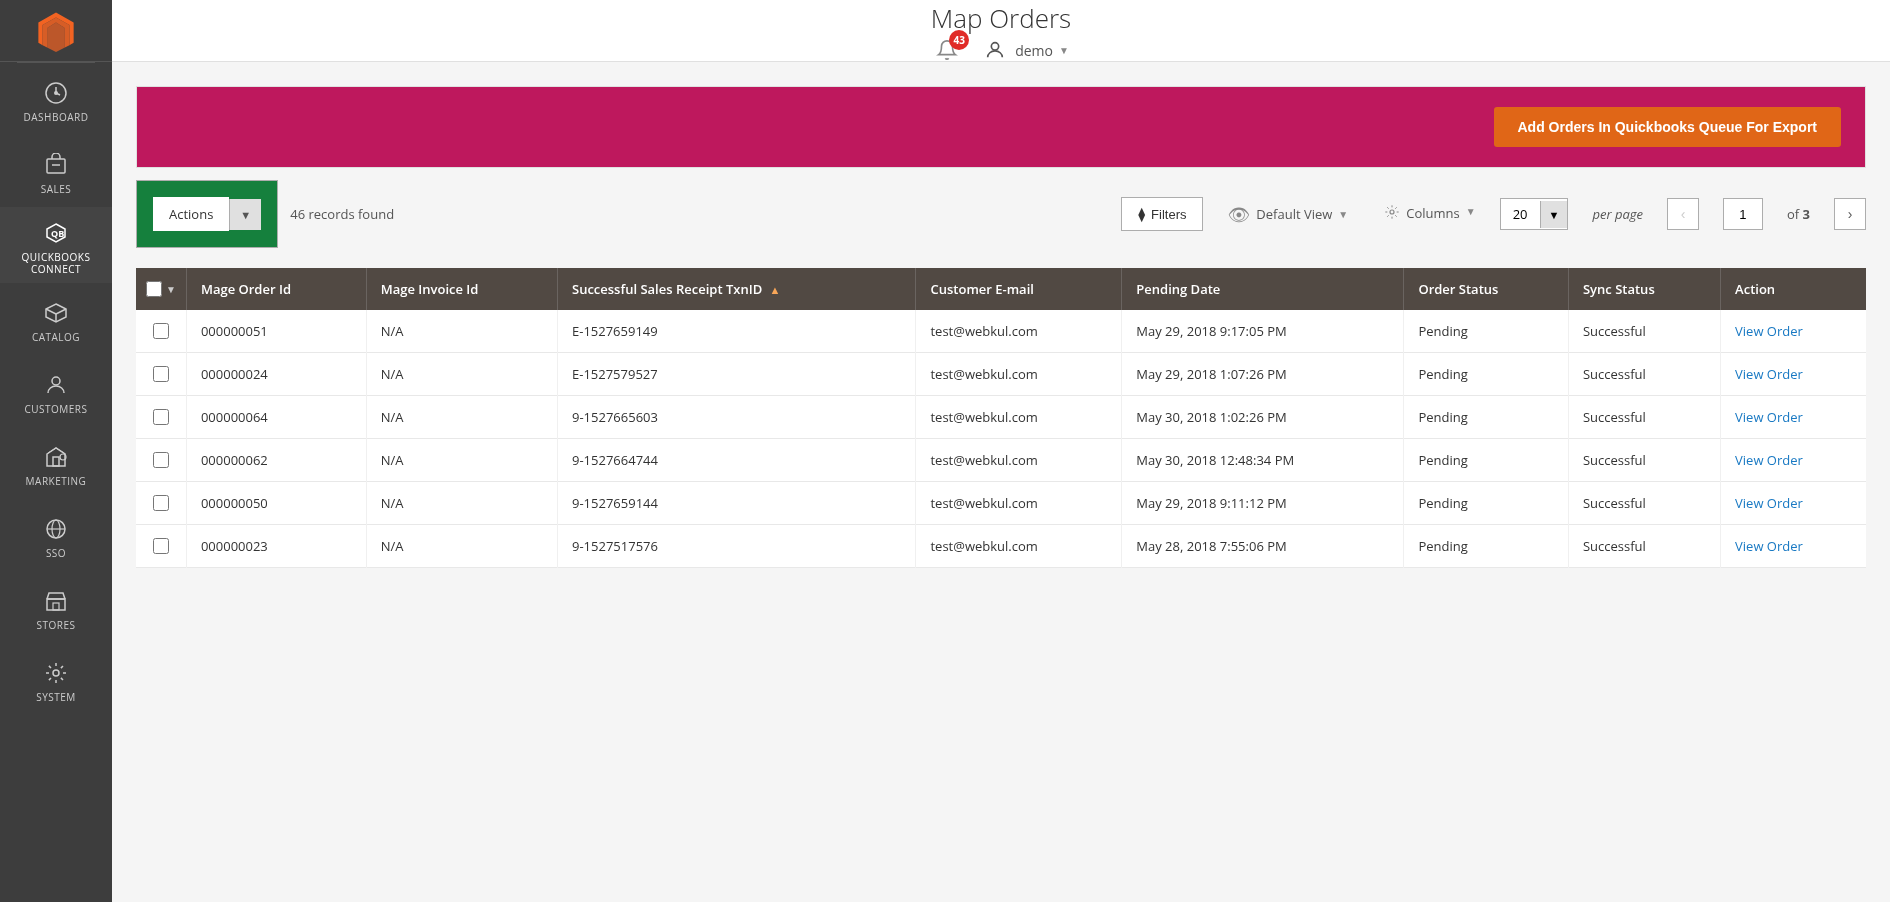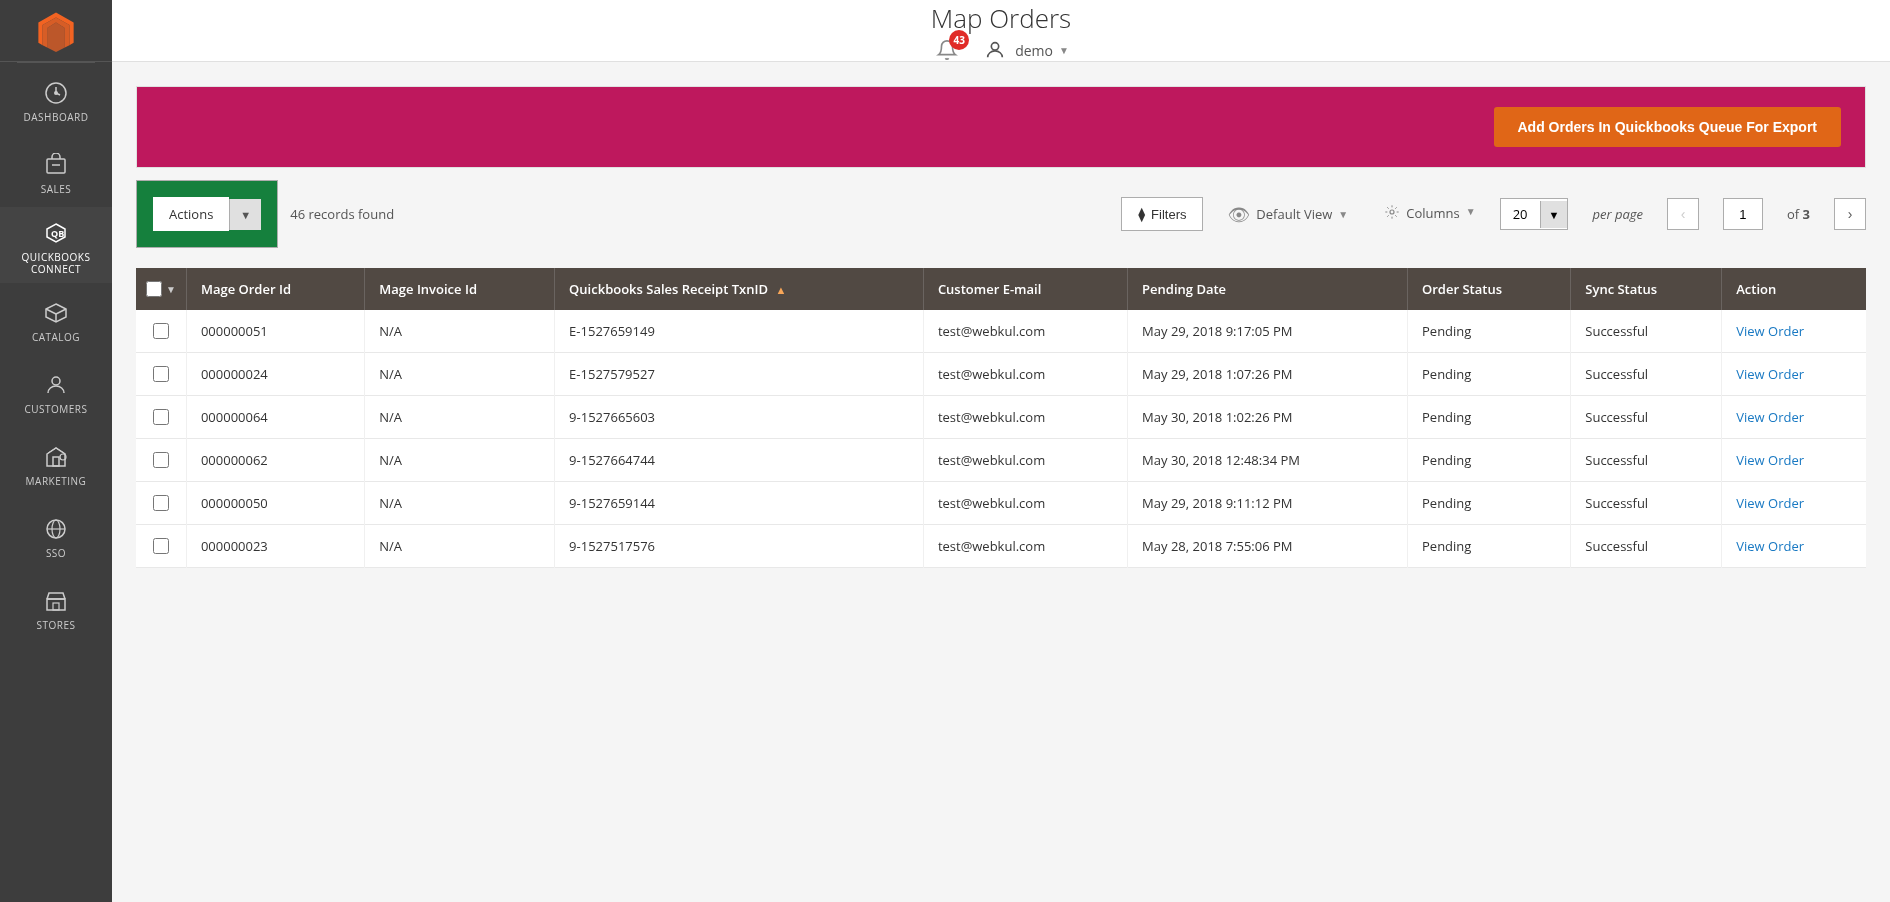--- a/index.html
+++ b/index.html
@@ -433,20 +433,29 @@
       <svg width="24" height="24" viewBox="0 0 24 24">
         <rect x="3" y="10" width="18" height="11" stroke="#ccc" stroke-width="1.5" fill="none"></rect>
         <path d="M3 10 L5 4 h14 l2 6" stroke="#ccc" stroke-width="1.5" fill="none"></path>
         <line x1="3" y1="10" x2="21" y2="10" stroke="#ccc" stroke-width="1.5"></line>
         <rect x="9" y="14" width="6" height="7" stroke="#ccc" stroke-width="1.2" fill="none"></rect>
       </svg>
     </div>
     <span class="sidebar-item-label">STORES</span>
   </div>
 
+  <div class="sidebar-item">
+    <div class="sidebar-item-icon">
+      <svg width="24" height="24" viewBox="0 0 24 24">
+        <circle cx="12" cy="12" r="3" stroke="#ccc" stroke-width="1.5" fill="none"></circle>
+        <path d="M12 2v3M12 19v3M2 12h3M19 12h3M4.9 4.9l2.1 2.1M16.9 16.9l2.1 2.1M4.9 19.1l2.1-2.1M16.9 7.1l2.1-2.1" stroke="#ccc" stroke-width="1.5"></path>
+      </svg>
+    </div>
+    <span class="sidebar-item-label">SYSTEM</span>
+  </div>
 </nav>
 
 <div class="main">
 
   <header class="topbar">
     <h1 class="page-title">Map Orders</h1>
     <div class="topbar-right">
       <div class="notification-bell">
         <div class="bell-icon">
           <svg width="22" height="22" viewBox="0 0 24 24">
@@ -529,21 +538,21 @@
               <span class="th-checkbox-arrow">▼</span>
             </div>
           </th>
           <th>
             <span>Mage Order Id</span>
           </th>
           <th>
             <span>Mage Invoice Id</span>
           </th>
           <th style="cursor:pointer;">
-            <span>Quickbooks Sales Receipt TxnID</span>
+            <span>Successful Sales Receipt TxnID</span>
             <span class="sort-icon">▲</span>
           </th>
           <th>
             <span>Customer E-mail</span>
           </th>
           <th>
             <span>Pending Date</span>
           </th>
           <th>
             <span>Order Status</span>

